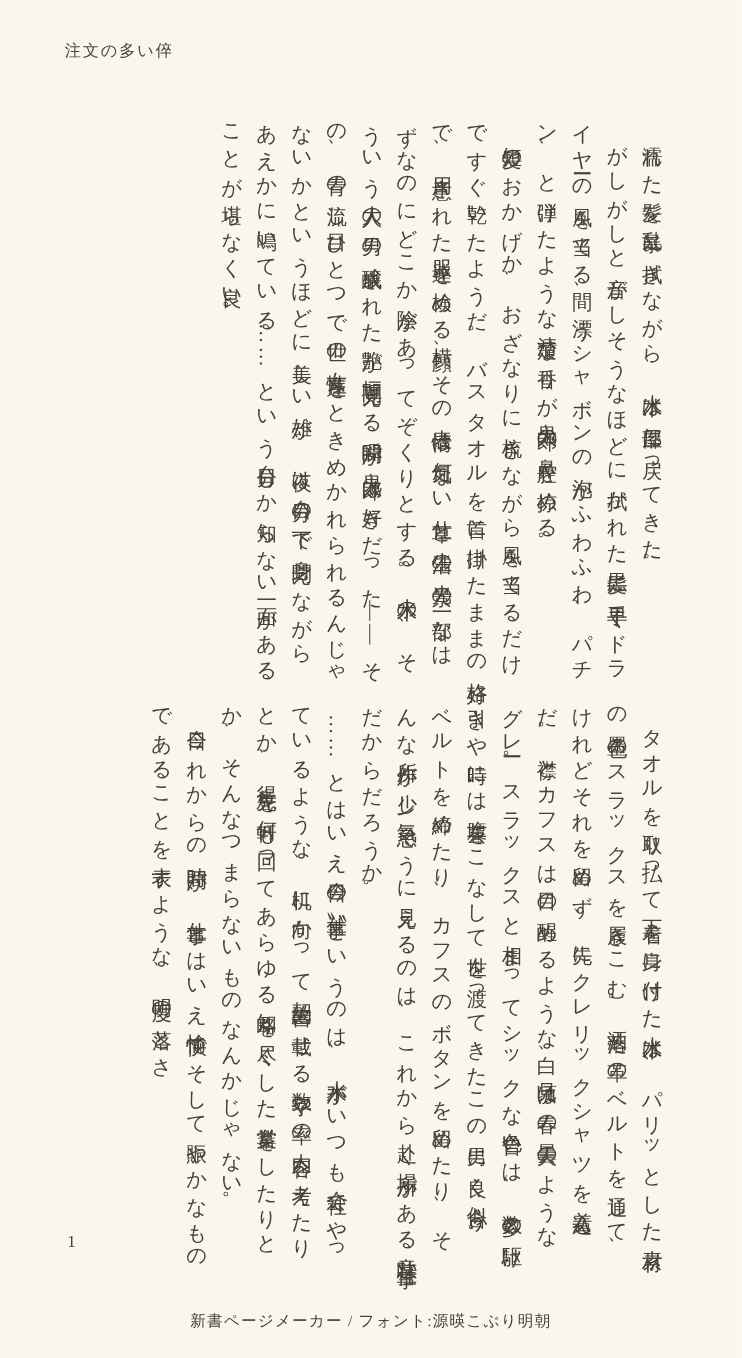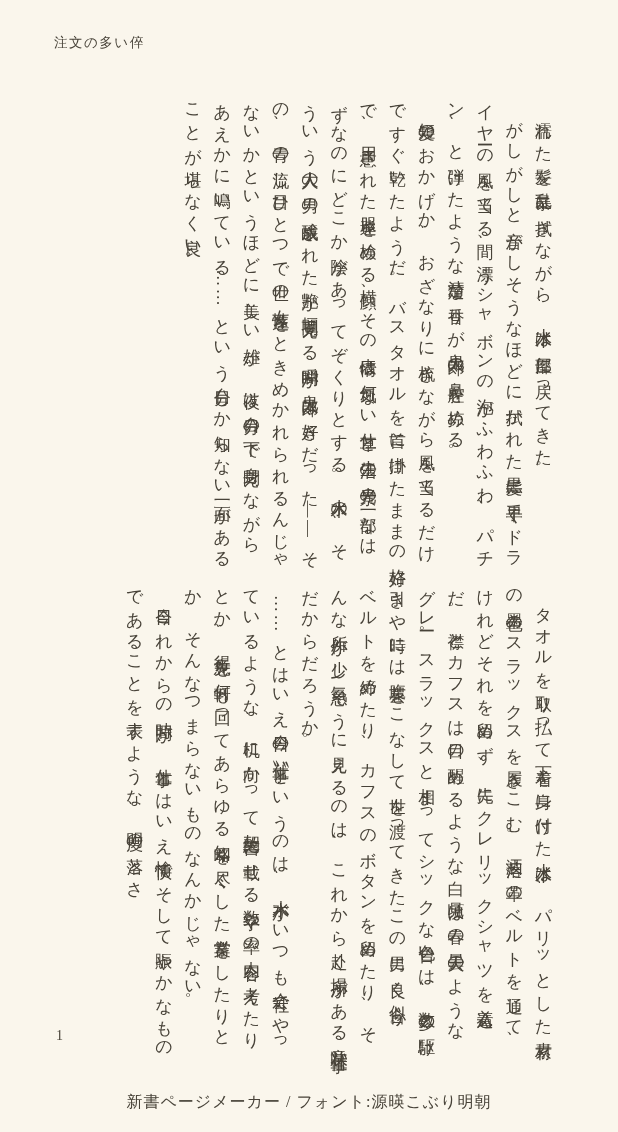--- a/index.html
+++ b/index.html
@@ -47,21 +47,21 @@
     left: 56px;
     top: 1028px;
     font-size: 14px;
   }
   .footer-credit {
     position: absolute;
     left: 0;
     right: 0;
     top: 1092px;
     text-align: center;
-    font-size: 16px;
+    font-size: 13px;
     letter-spacing: 1px;
   }
 </style>
 </head>
 <body>
 
 <div class="page">
   <div class="header-title">注文の多い倅</div>
 
   <div class="vblock vblock-top">

